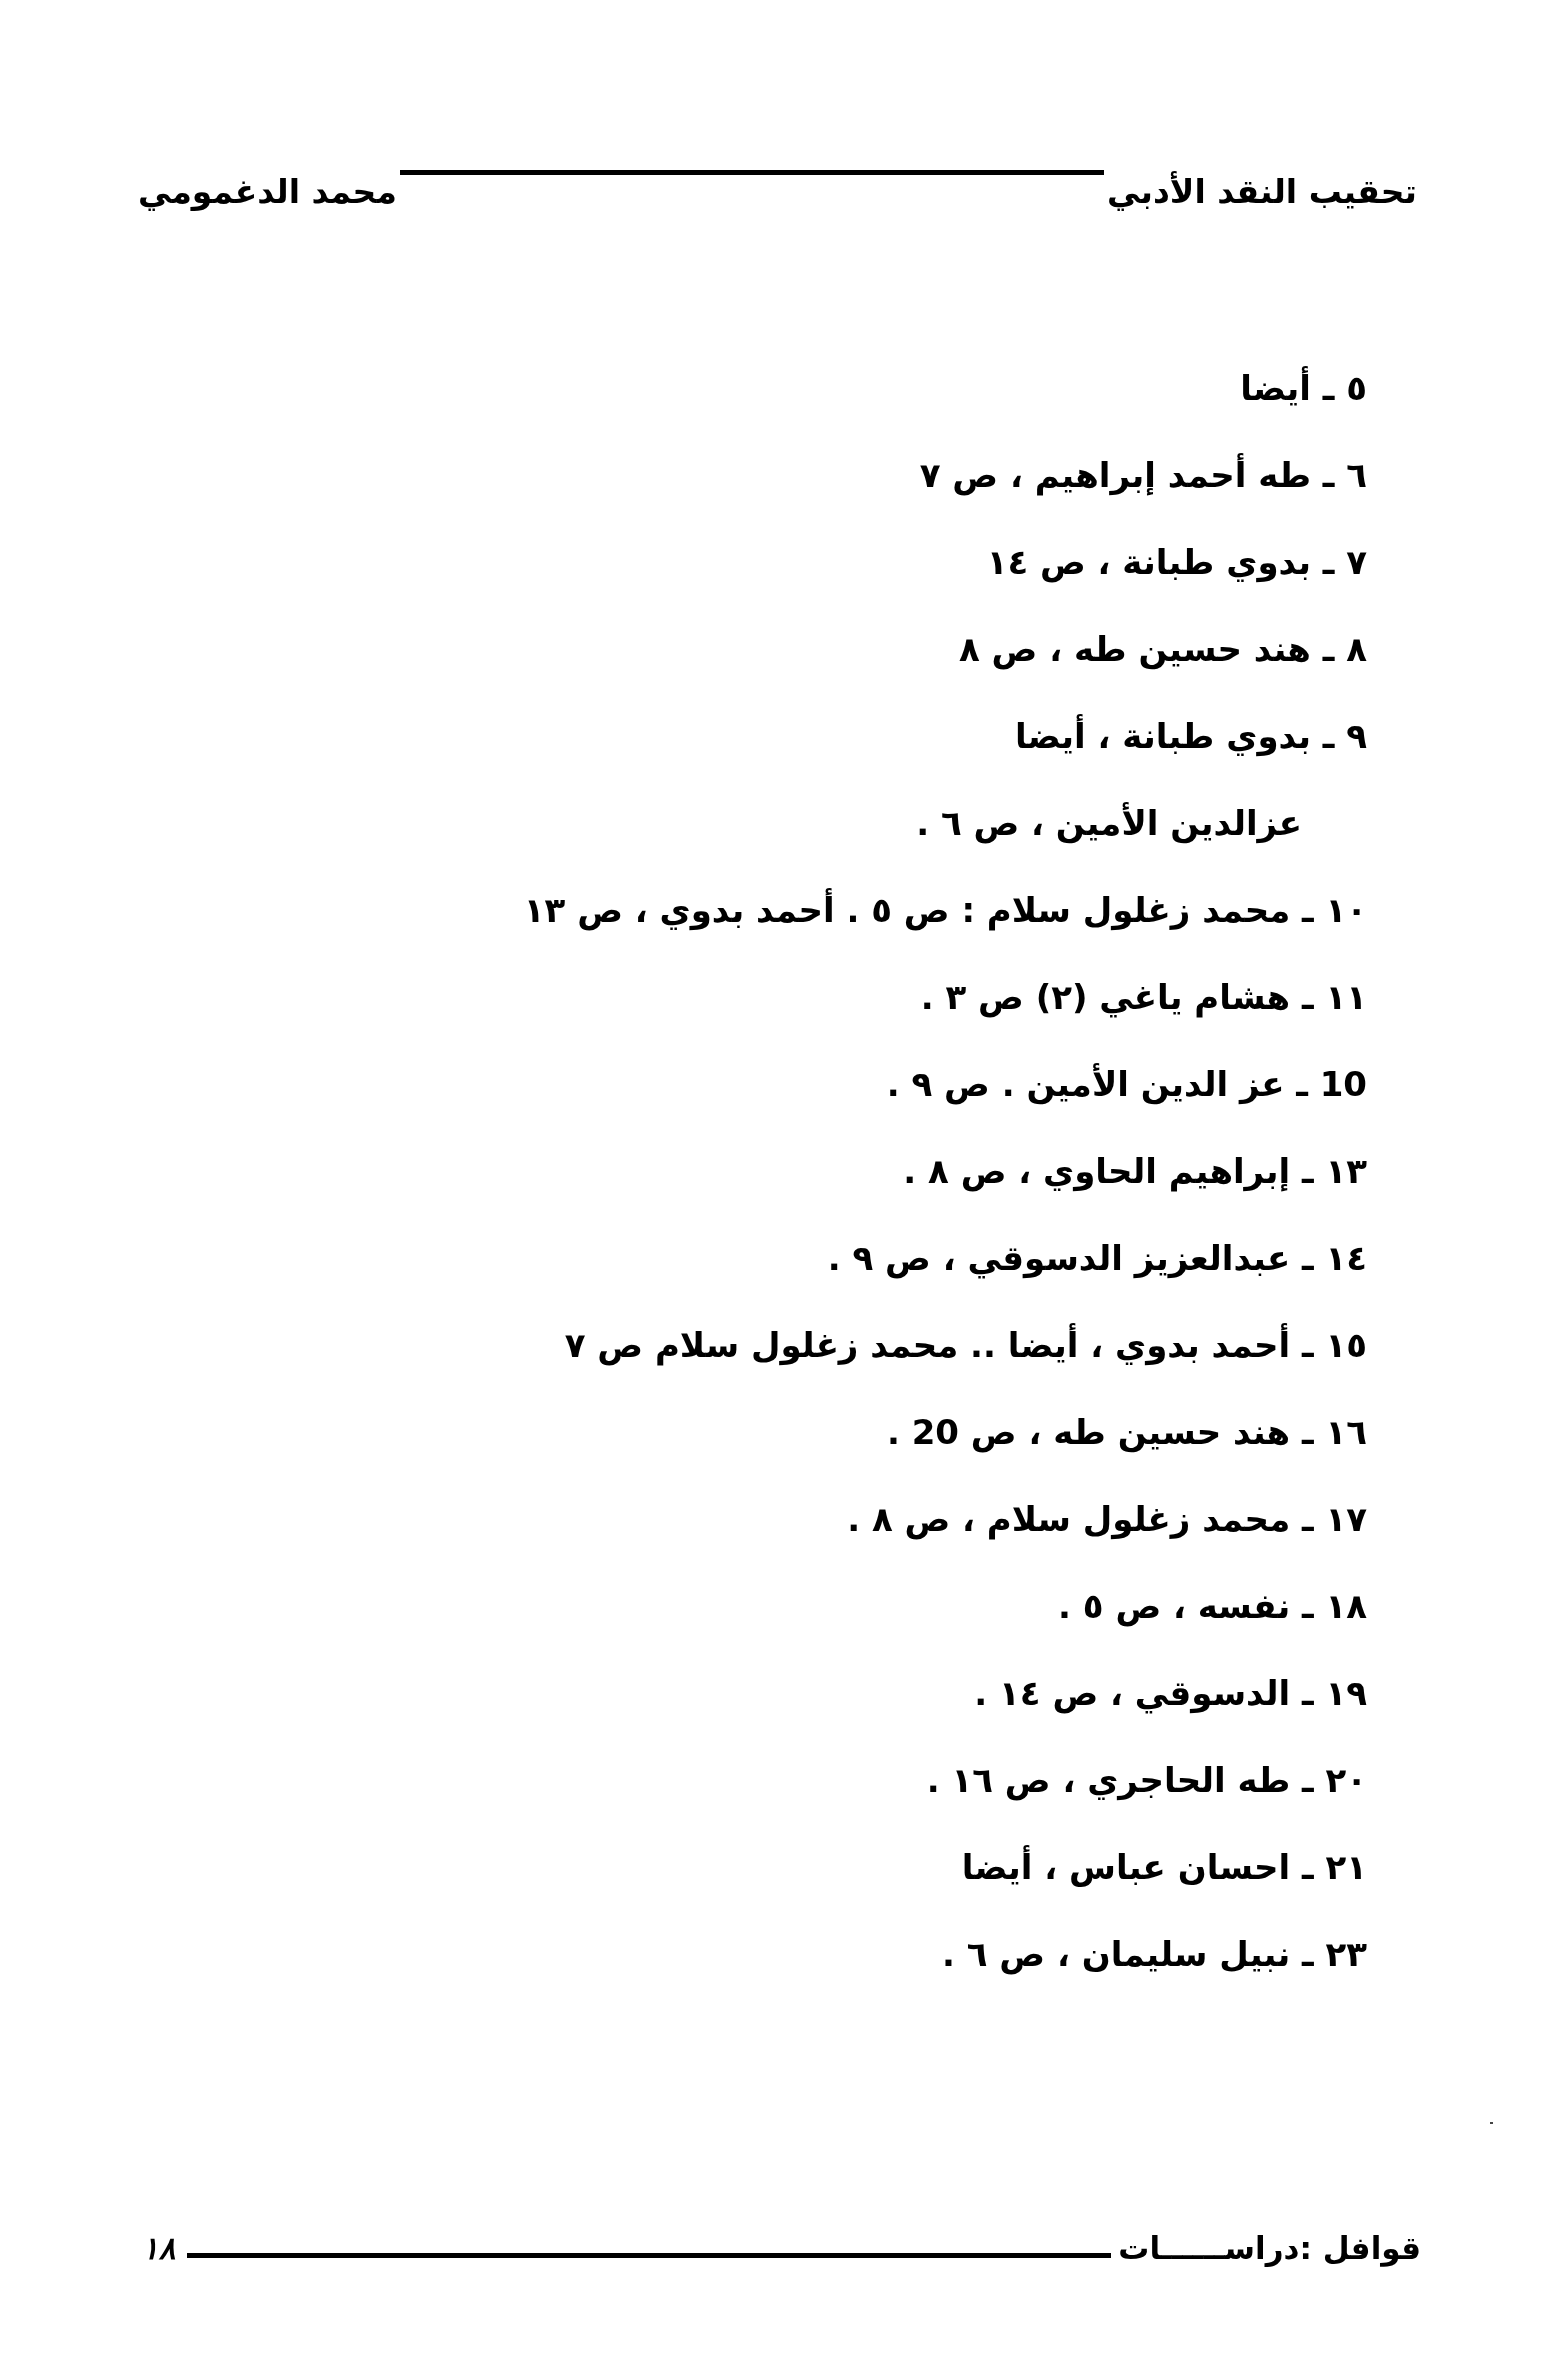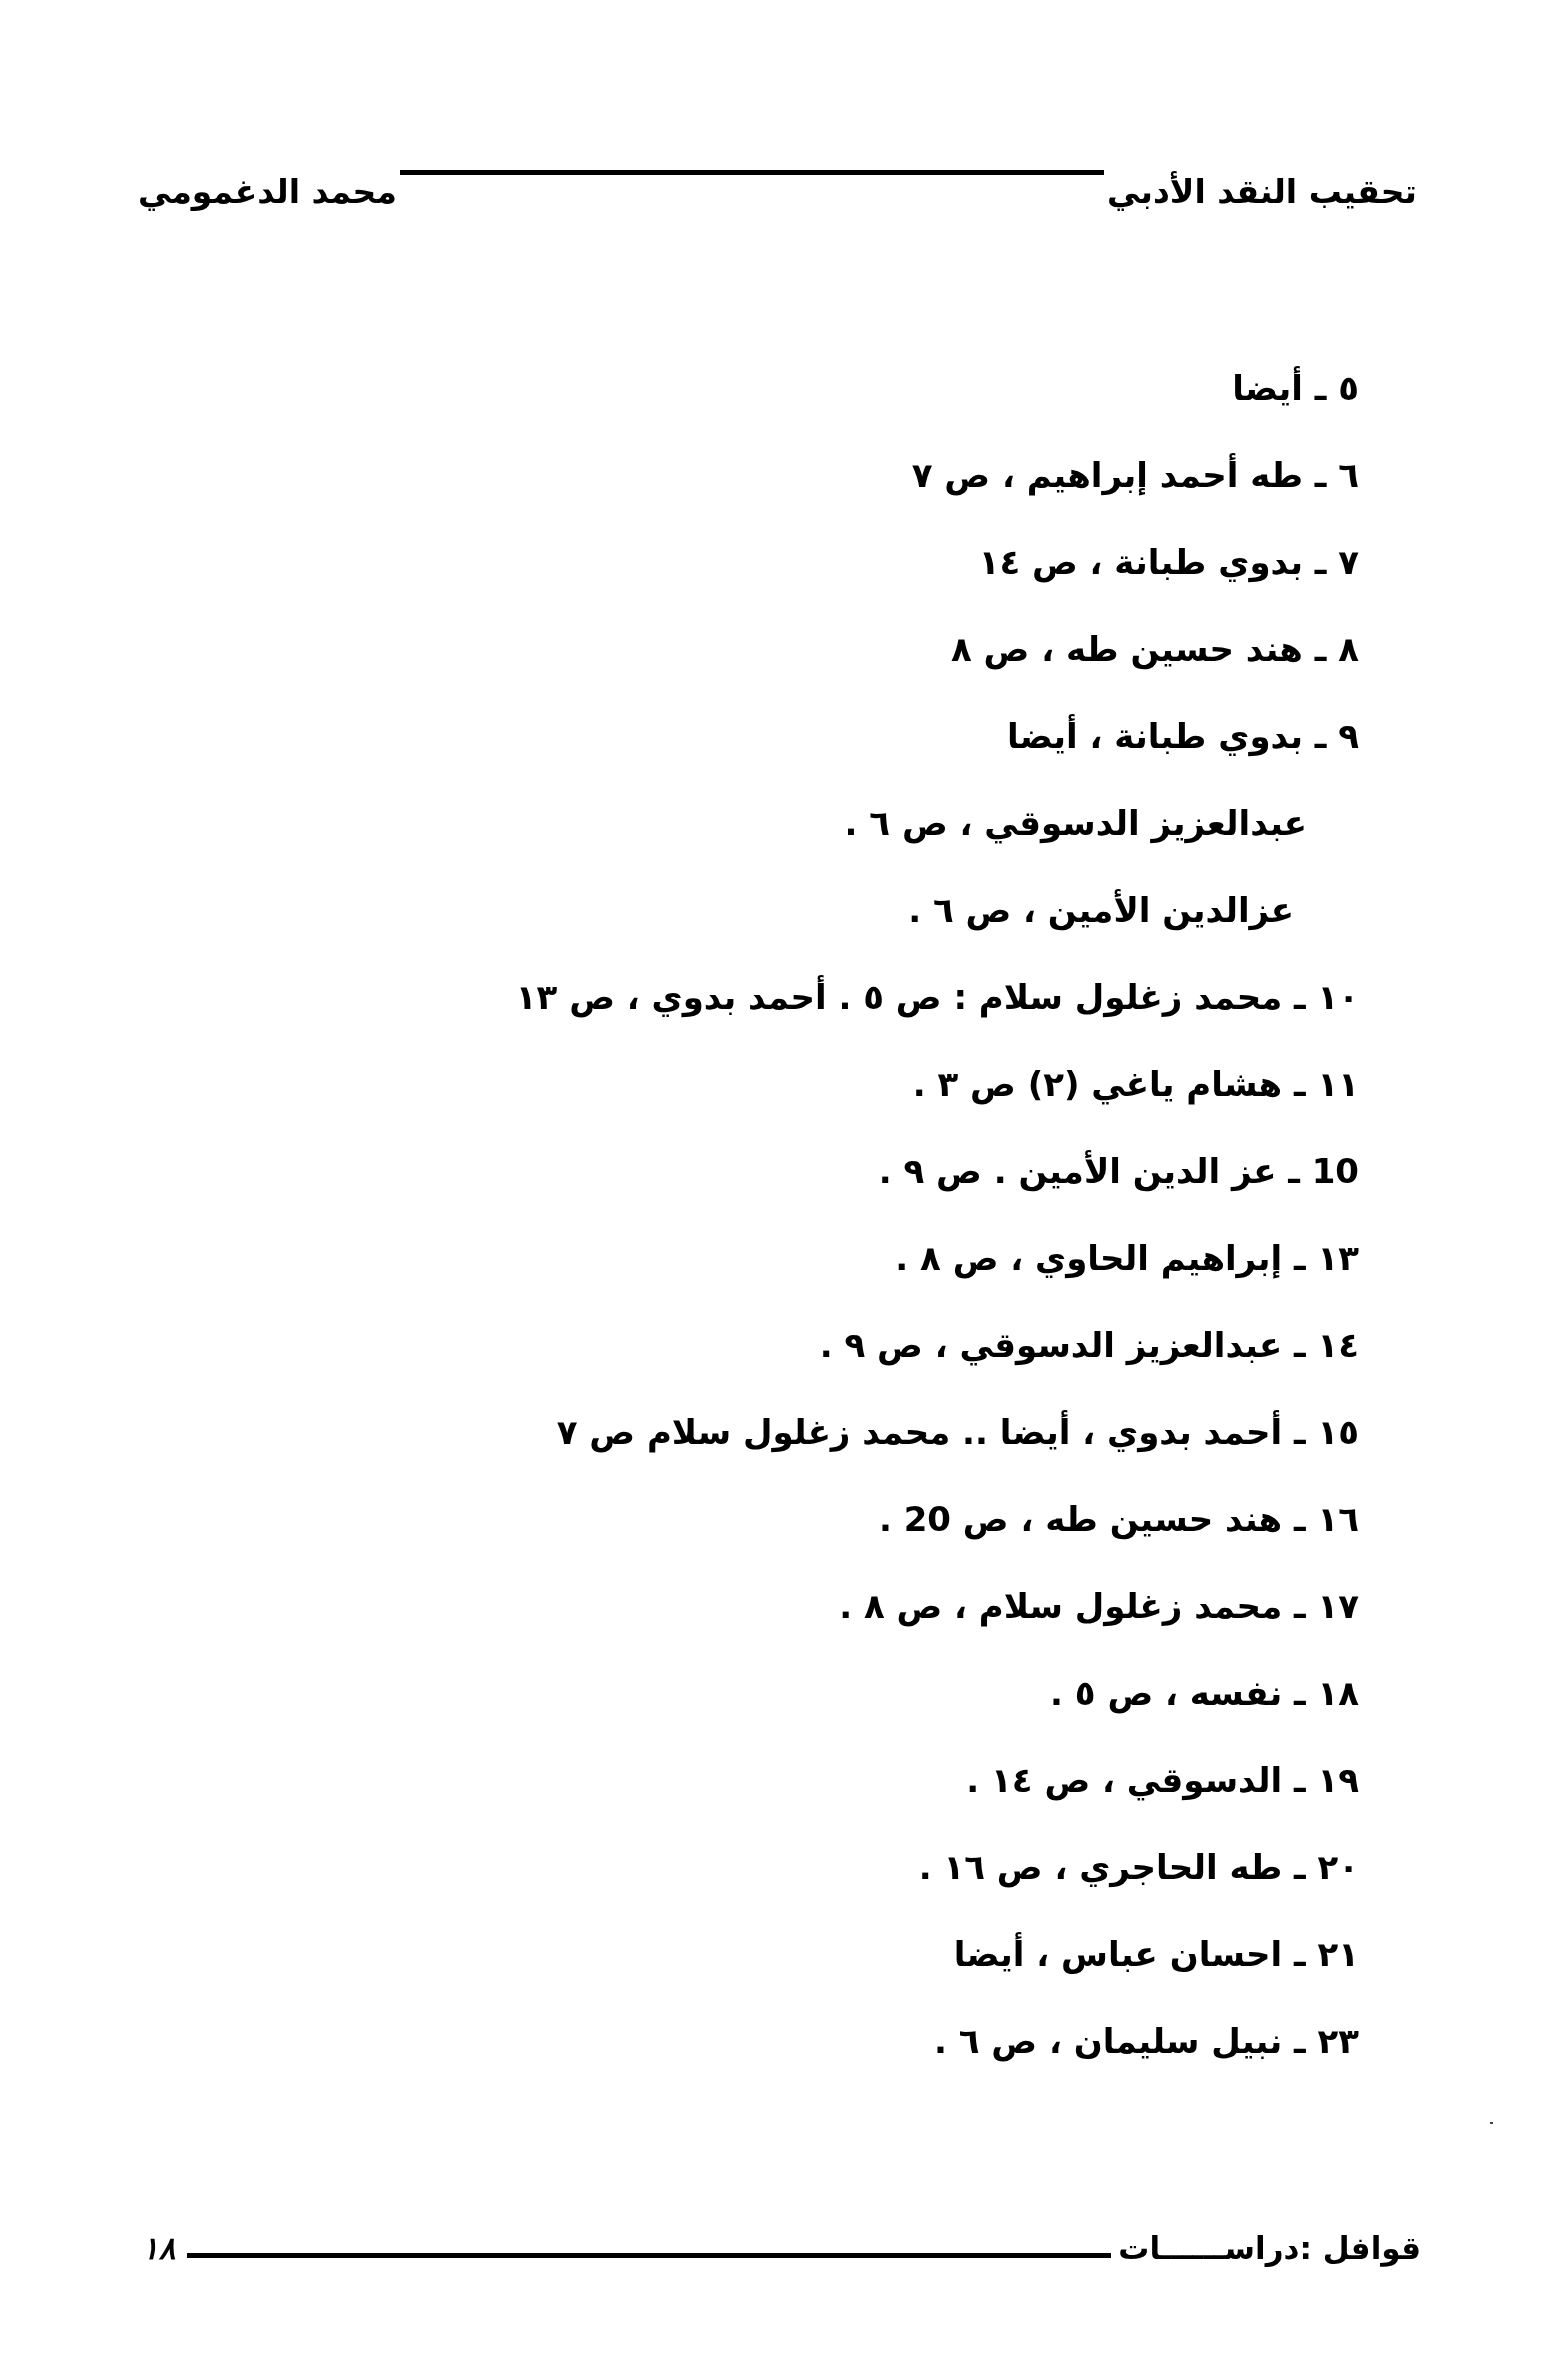--- a/index.html
+++ b/index.html
@@ -44,21 +44,21 @@
       flex: 1;
       height: 5.2px;
       background: #000000;
       margin: 8.6px 3.4px 0 3.4px;
     }
 
     
     .notes {
       position: absolute;
       top: 362px;
-      right: 198px;
+      right: 190px;
       width: 1034px;
       margin: 0;
       padding: 0;
       list-style: none;
       direction: rtl;
     }
     .note {
       height: 87px;
       line-height: 52px;
       font-weight: bold;
@@ -124,21 +124,20 @@
     <span class="rule"></span>
     <span class="author">محمد الدغمومي</span>
   </div>
 
   <ul class="notes">
     <li class="note">٥ ـ أيضا</li>
     <li class="note">٦ ـ طه أحمد إبراهيم ، ص ٧</li>
     <li class="note">٧ ـ بدوي طبانة ، ص ١٤</li>
     <li class="note">٨ ـ هند حسين طه ، ص ٨</li>
     <li class="note">٩ ـ بدوي طبانة ، أيضا</li>
-    <li class="note sub">عبدالعزيز الدسوقي ، ص ٦ .</li>
     <li class="note sub-2">عزالدين الأمين ، ص ٦ .</li>
     <li class="note">١٠ ـ محمد زغلول سلام : ص ٥ . أحمد بدوي ، ص ١٣</li>
     <li class="note">١١ ـ هشام ياغي (٢) ص ٣ .</li>
     <li class="note">10 ـ عز الدين الأمين . ص ٩ .</li>
     <li class="note">١٣ ـ إبراهيم الحاوي ، ص ٨ .</li>
     <li class="note">١٤ ـ عبدالعزيز الدسوقي ، ص ٩ .</li>
     <li class="note">١٥ ـ أحمد بدوي ، أيضا .. محمد زغلول سلام ص ٧</li>
     <li class="note">١٦ ـ هند حسين طه ، ص 20 .</li>
     <li class="note">١٧ ـ محمد زغلول سلام ، ص ٨ .</li>
     <li class="note">١٨ ـ نفسه ، ص ٥ .</li>

